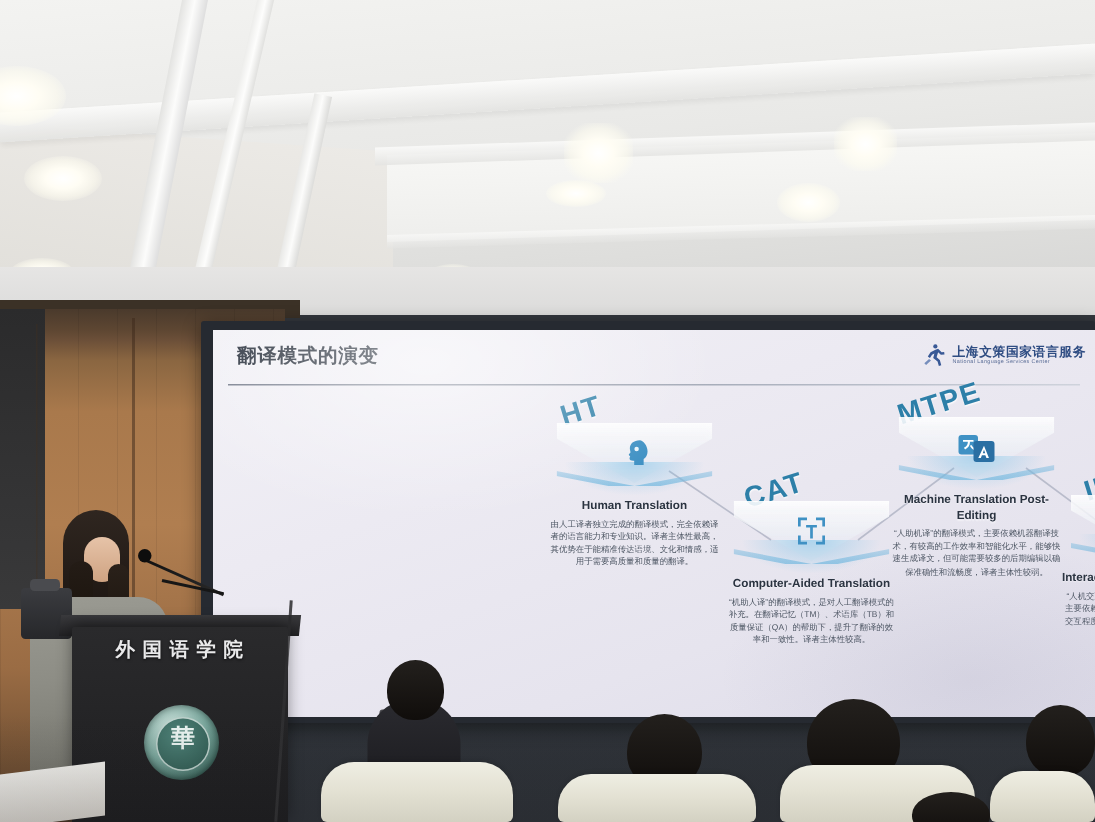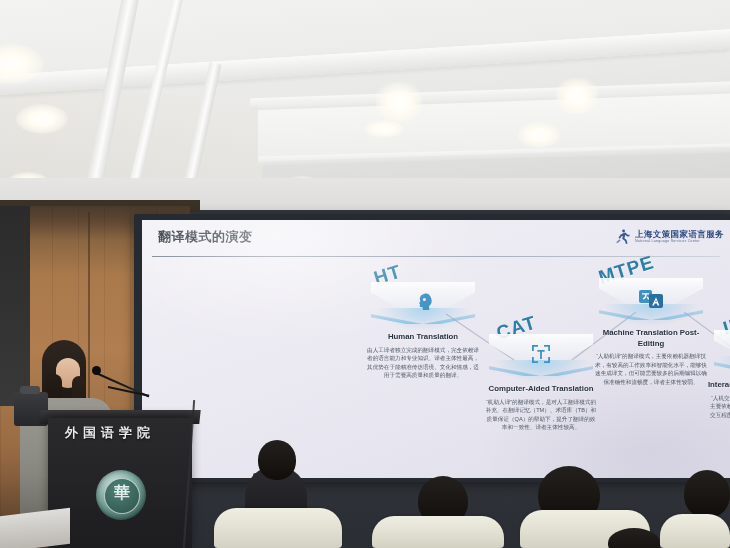--- a/index.html
+++ b/index.html
@@ -97,21 +97,21 @@
   #node-cat .node-abbr{left:14px;top:-17px;transform:rotate(-17deg);}
   #node-mtpe .node-abbr{left:6px;top:-19px;transform:rotate(-17deg);}
   #node-imt .node-abbr{left:16px;top:-17px;transform:rotate(-17deg);}
 
   
   .podium{position:absolute;left:48px;top:418px;width:144px;height:130px;
     background:linear-gradient(180deg,#2a2a2c,#1e1e20);border-radius:2px 2px 0 0;
     box-shadow:0 -2px 10px rgba(0,0,0,.4);}
   .podium-top{position:absolute;left:40px;top:410px;width:160px;height:14px;
     background:linear-gradient(180deg,#3a3a3d,#212123);transform:skewX(-6deg);}
-  .podium-text{position:absolute;left:46px;top:424px;width:128px;text-align:center;
+  .podium-text{position:absolute;left:58px;top:424px;width:128px;text-align:center;
     font-size:13px;font-weight:700;color:#e9e9ea;letter-spacing:5px;
     text-shadow:0 1px 2px rgba(0,0,0,.7);}
   .emblem{position:absolute;left:96px;top:470px;width:50px;height:50px;border-radius:50%;
     background:radial-gradient(circle at 38% 32%,#cfe3dd,#7aa79d 48%,#3f6b61 78%,#2a4c45 100%);
     box-shadow:inset 0 0 5px rgba(0,0,0,.45);}
   .emblem-inner{position:absolute;left:8px;top:8px;width:34px;height:34px;border-radius:50%;
     border:1.4px solid rgba(235,245,242,.75);
     background:radial-gradient(circle at 40% 35%,#4f8379,#2f5950);}
   .emblem-glyph{position:absolute;left:0;top:6px;width:34px;text-align:center;font-size:16px;
     font-weight:700;color:#eaf4f1;line-height:1;}

